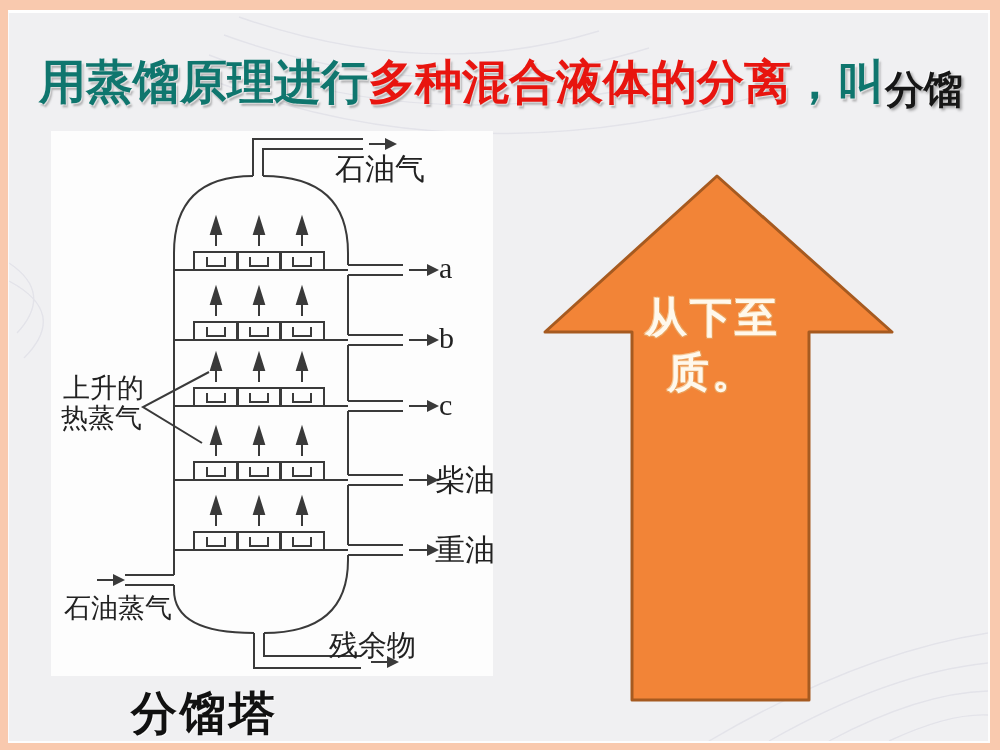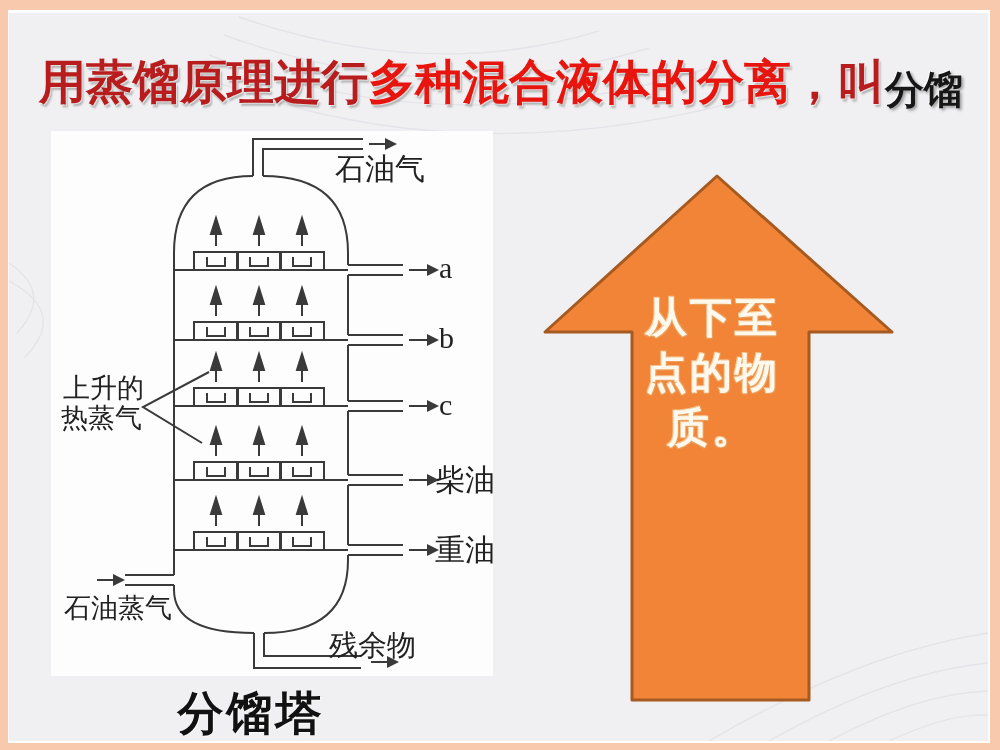--- a/index.html
+++ b/index.html
@@ -19,35 +19,34 @@
     overflow:hidden;
   }
   .texture{position:absolute;left:0;top:0;z-index:0;}
   
   .title{
     position:absolute;left:30px;top:38px;z-index:3;
     white-space:nowrap;
     font-size:47px;font-weight:bold;letter-spacing:0px;
     text-shadow:1px 1px 0 rgba(255,255,255,.55), 2px 3px 2px rgba(70,70,70,.35);
   }
-  .title .t-blue{color:#b91c1c;}
+  .title .t-blue{color:#0f766e;}
   .title .t-red{color:#E8150F;margin-top:12px;}
   .title .t-black{
     color:#161616;font-size:39px;vertical-align:-5px;
     text-shadow:-1px -1px 0 rgba(255,255,255,.6), 2px 2px 3px rgba(0,0,0,.35);
   }
   
   .diagram{position:absolute;left:42px;top:118px;z-index:2;}
   .diagram text{
     font-family:"Liberation Serif","DejaVu Serif",serif;
     fill:#222222;
   }
   .caption{
     position:absolute;left:122px;top:670px;width:240px;z-index:2;
-    text-align:center;
     font-family:Liberation Mono, monospace;
     font-size:46px;font-weight:bold;color:#111;
     letter-spacing:3px;
     text-shadow:1px 1px 0 rgba(255,255,255,.6);
   }
   
   .uparrow{position:absolute;left:512px;top:150px;z-index:1;}
   .arrow-text{
     position:absolute;left:636px;top:278px;width:146px;z-index:2;
     font-family:"Liberation Serif","DejaVu Serif",serif;
@@ -161,17 +160,16 @@
   </svg>
 
   <div class="caption">分馏塔</div>
 
   <svg class="uparrow" width="390" height="545" viewBox="0 0 390 545">
     <polygon points="196,13 371,169 288,169 288,537 111,537 111,169 24,169" fill="#F28437" stroke="#A65A20" stroke-width="3" stroke-linejoin="round"></polygon>
   </svg>
 
   <div class="arrow-text">
     <div class="line">从下至</div>
-    <div class="line">点的物</div>
     <div class="line last">质。</div>
   </div>
 
 </div>
 
 </body></html>

